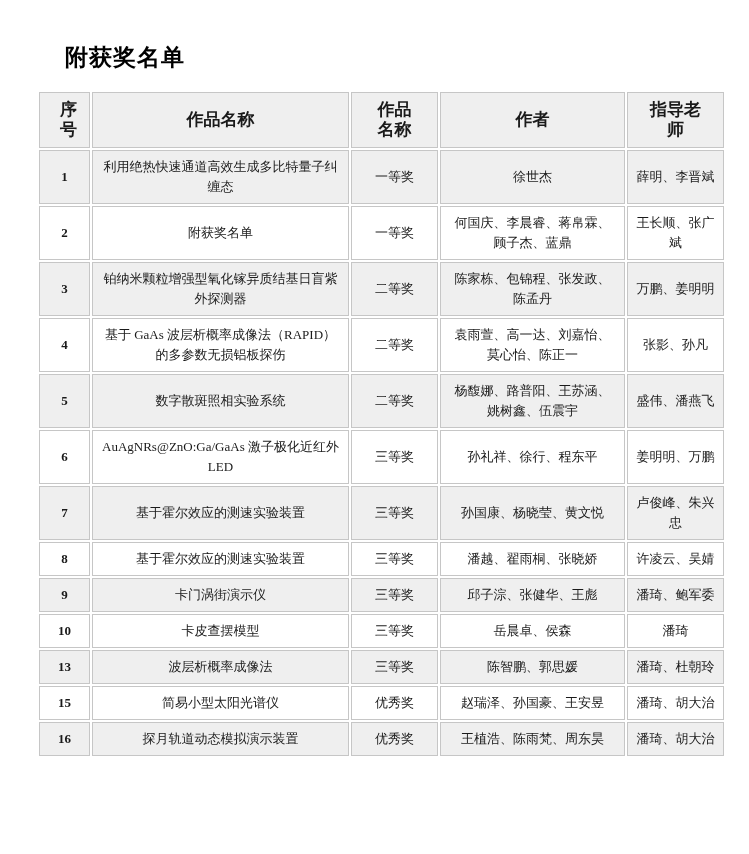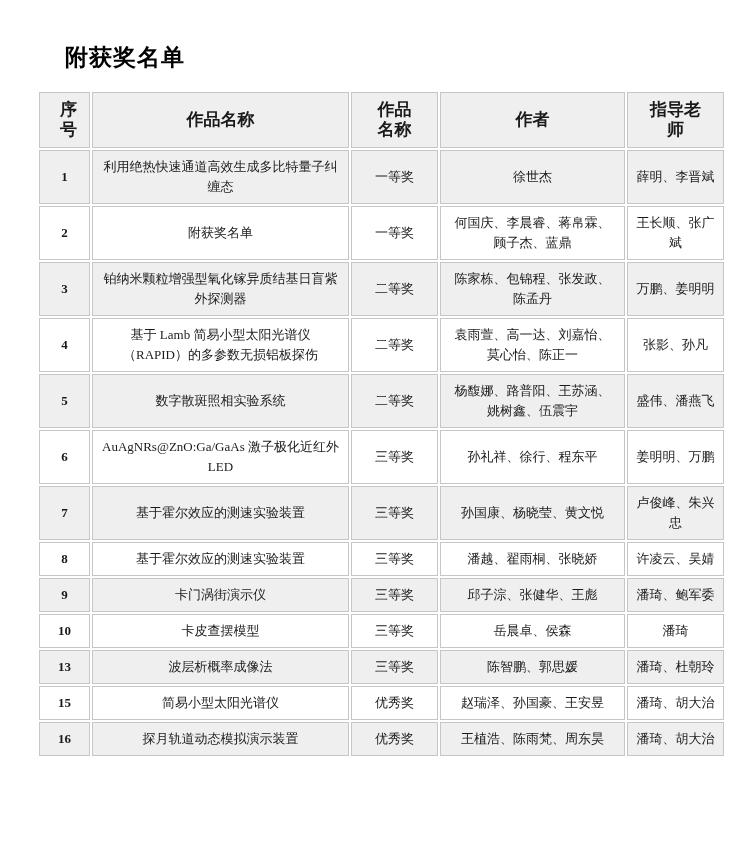--- a/index.html
+++ b/index.html
@@ -104,21 +104,21 @@
     </tr>
         <tr>
       <td class="cell-no">3</td>
       <td class="cell-work">铂纳米颗粒增强型氧化镓异质结基日盲紫外探测器</td>
       <td class="cell-award">二等奖</td>
       <td class="cell-authors">陈家栋、包锦程、张发政、陈孟丹</td>
       <td class="cell-teachers">万鹏、姜明明</td>
     </tr>
         <tr>
       <td class="cell-no">4</td>
-      <td class="cell-work">基于 Lamb 简易小型太阳光谱仪（RAPID）的多参数无损铝板探伤</td>
+      <td class="cell-work">基于 GaAs 波层析概率成像法（RAPID）的多参数无损铝板探伤</td>
       <td class="cell-award">二等奖</td>
       <td class="cell-authors">袁雨萱、高一达、刘嘉怡、莫心怡、陈正一</td>
       <td class="cell-teachers">张影、孙凡</td>
     </tr>
         <tr>
       <td class="cell-no">5</td>
       <td class="cell-work">数字散斑照相实验系统</td>
       <td class="cell-award">二等奖</td>
       <td class="cell-authors">杨馥娜、路普阳、王苏涵、姚树鑫、伍震宇</td>
       <td class="cell-teachers">盛伟、潘燕飞</td>

